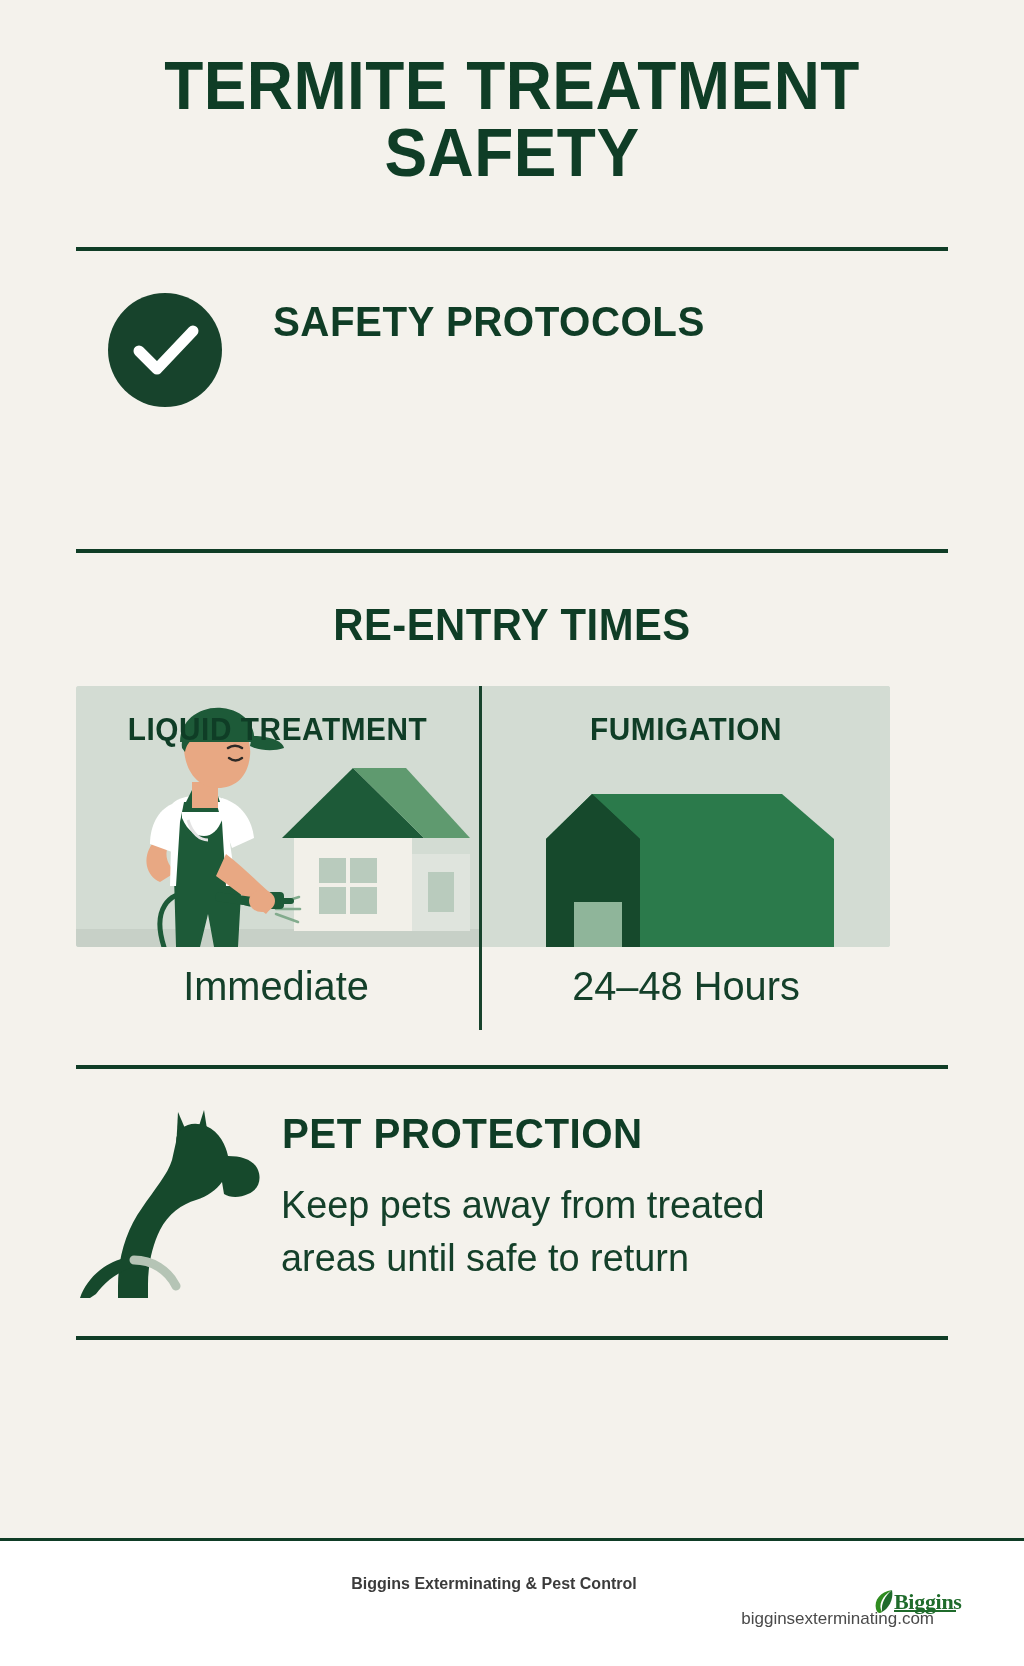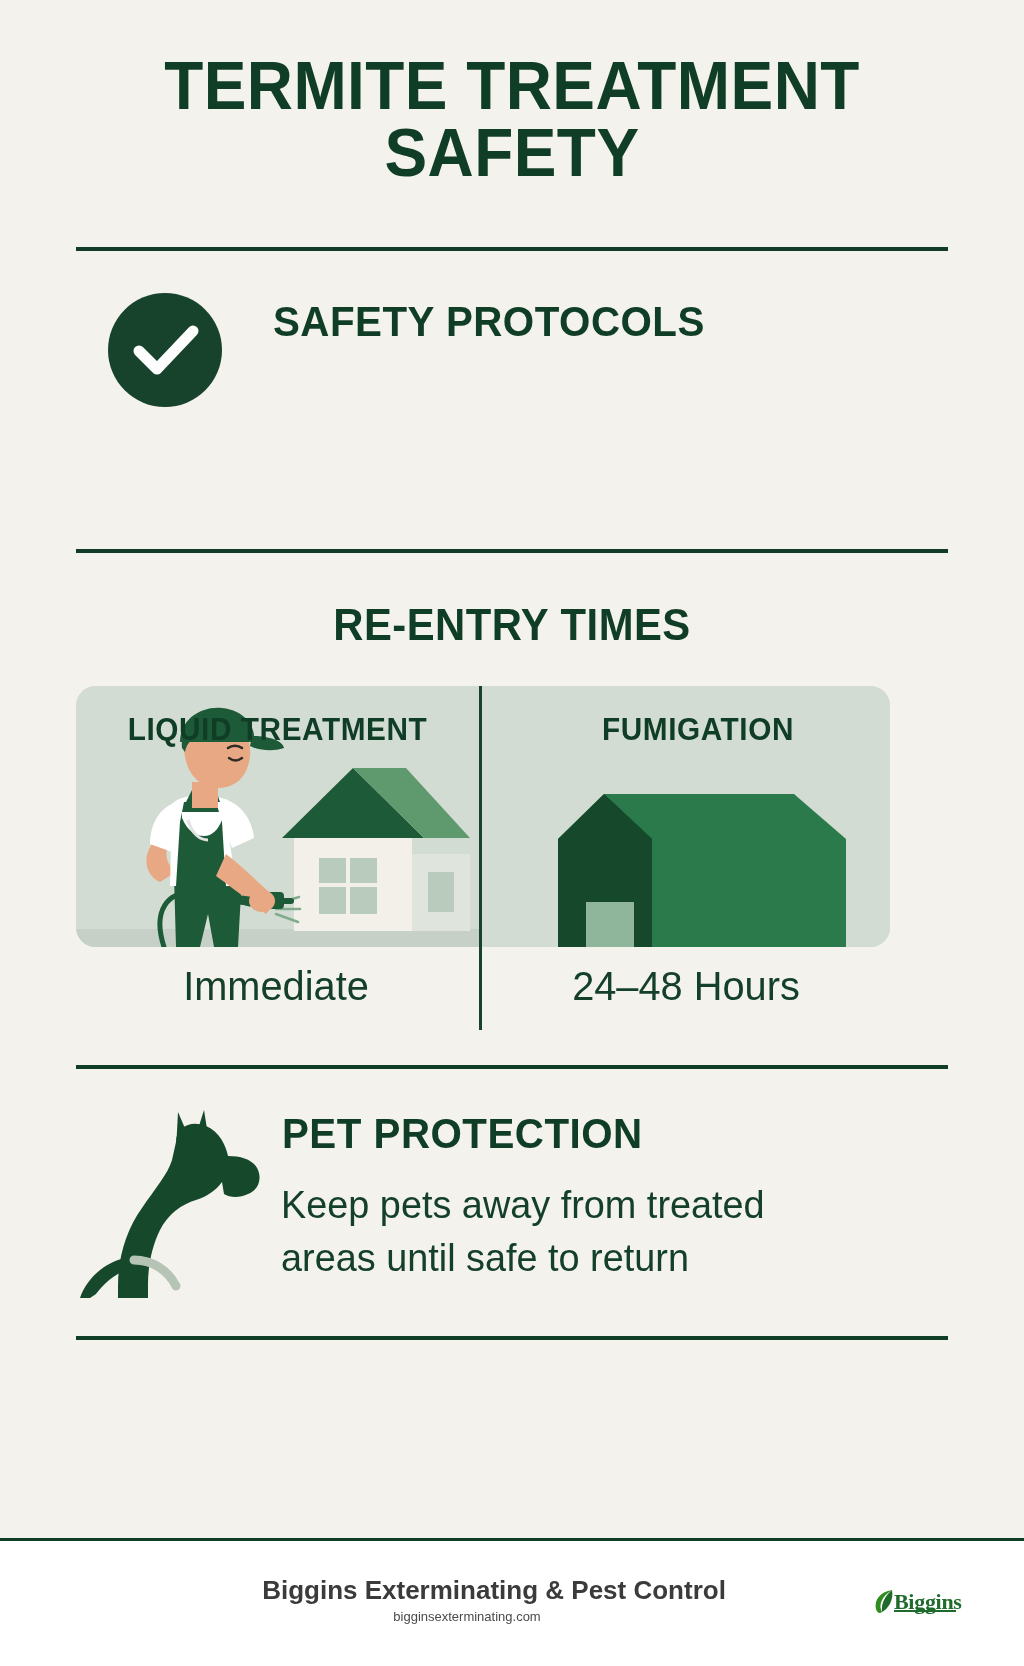--- a/index.html
+++ b/index.html
@@ -134,41 +134,41 @@
     transform: scaleX(0.95);
     transform-origin: center top;
   }
 
   .panel {
     position: absolute;
     left: 76px;
     top: 686px;
     width: 814px;
     height: 261px;
-    border-radius: 20px;
+    border-radius: 3px;
     background: #d3dcd3;
     overflow: hidden;
   }
   .panel-divider {
     position: absolute;
     left: 479px;
     top: 686px;
     width: 3px;
     height: 344px;
     background: #17432c;
   }
 
   .panel-half {
     position: absolute;
     top: 0;
     height: 261px;
     overflow: hidden;
   }
   .half-left  { left: 0;     width: 403px; }
-  .half-right { left: 406px; width: 408px; background: #d3dcd3; margin-left: 12px; }
+  .half-right { left: 406px; width: 408px; background: #d3dcd3; }
 
   .panel-label {
     position: absolute;
     top: 26px;
     width: 100%;
     text-align: center;
     font-family: "Liberation Sans Narrow", "Liberation Sans", sans-serif;
     font-weight: 700;
     font-size: 31px;
     letter-spacing: 0.6px;
@@ -245,33 +245,33 @@
   .footer-name {
     position: absolute;
     left: 0;
     top: 34px;
     width: 1024px;
     padding-right: 36px;
     box-sizing: border-box;
     text-align: center;
     font-family: "Liberation Sans", sans-serif;
     font-weight: 700;
-    font-size: 26px;
+    font-size: 16px;
     color: #3b3b3b;
   }
   .footer-url {
     position: absolute;
     left: 0;
     top: 68px;
     width: 1024px;
     padding-right: 90px;
     box-sizing: border-box;
-    text-align: center;
+    text-align: right;
     font-family: "Liberation Sans", sans-serif;
-    font-size: 13px;
+    font-size: 17px;
     color: #4a4a4a;
   }
   .footer-logo {
     position: absolute;
     left: 872px;
     top: 1585px;
     width: 86px;
     height: 34px;
   }
   .footer-logo .logo-text {

